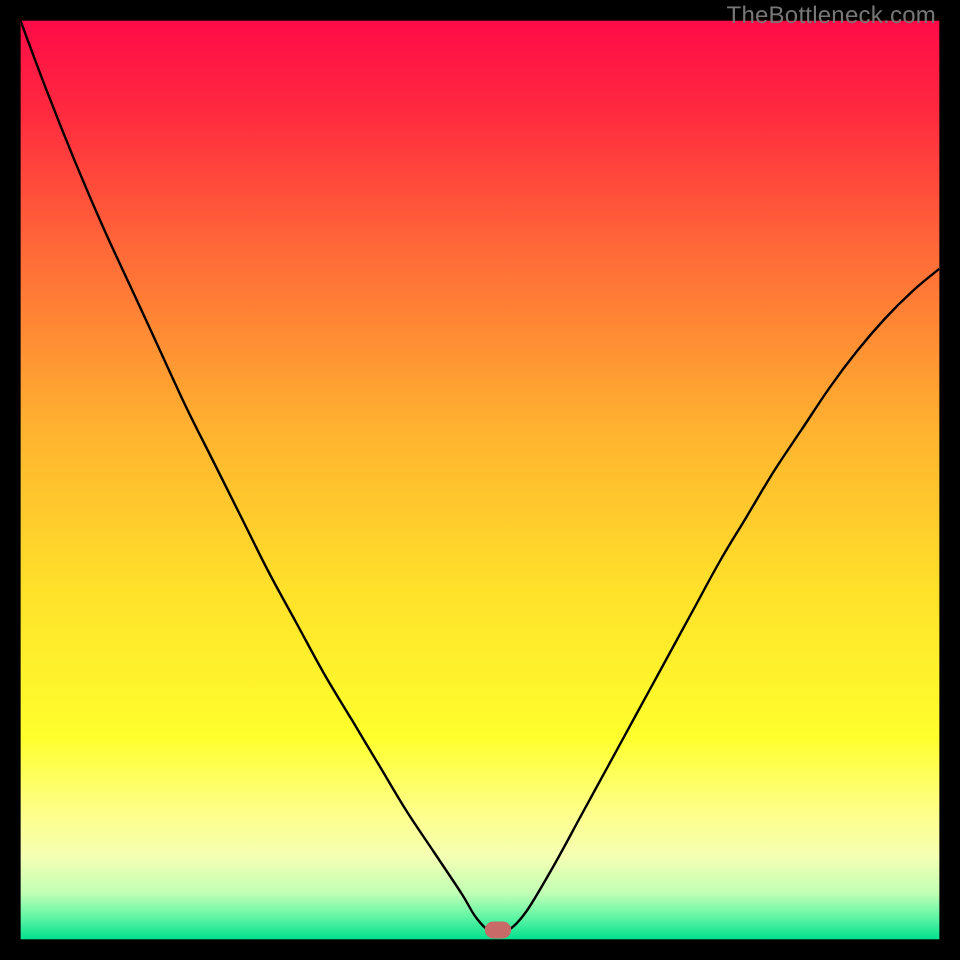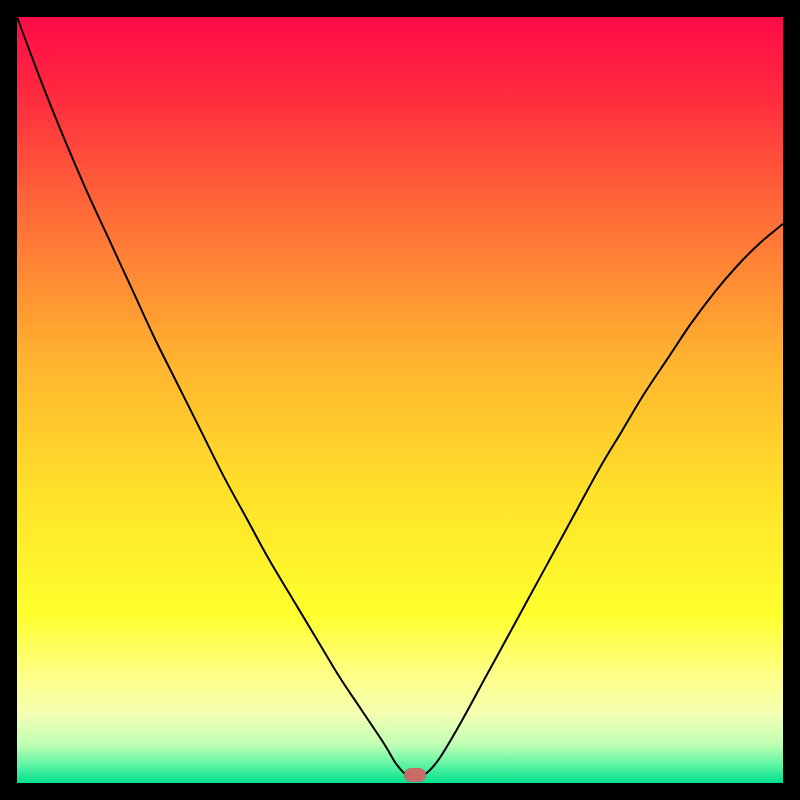--- a/index.html
+++ b/index.html
@@ -55,20 +55,21 @@
     border-radius: 7px;
     background: #c76a68;
     transform: translate(-50%, -50%);
     z-index: 5;
   }
 </style>
 </head>
 <body>
 
 <div class="chart-container">
+  <div class="watermark">TheBottleneck.com</div>
   <div class="plot-area">
     <svg class="gradient-bg" viewBox="0 0 100 100" preserveAspectRatio="none">
       <defs>
         <linearGradient id="bg-grad" x1="0" y1="0" x2="0" y2="1">
             <stop offset="0%" stop-color="#ff0b48"></stop>
             <stop offset="10%" stop-color="#ff2a3f"></stop>
             <stop offset="25%" stop-color="#ff6938"></stop>
             <stop offset="45%" stop-color="#ffb42f"></stop>
             <stop offset="62%" stop-color="#ffe12a"></stop>
             <stop offset="78%" stop-color="#feff2d"></stop>

